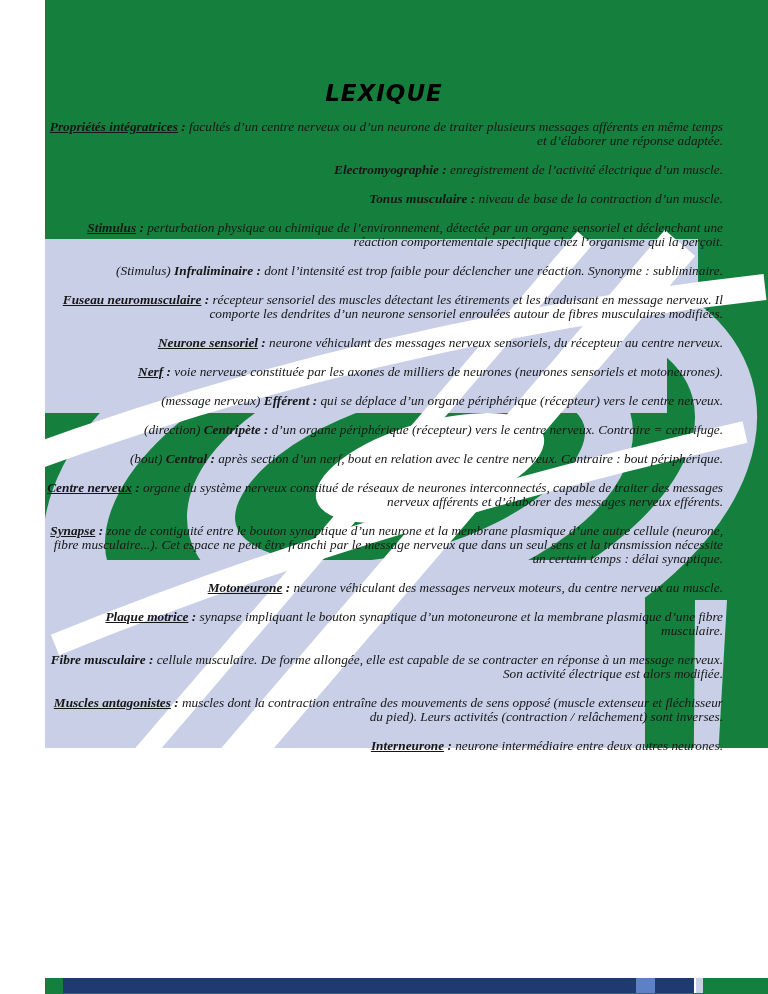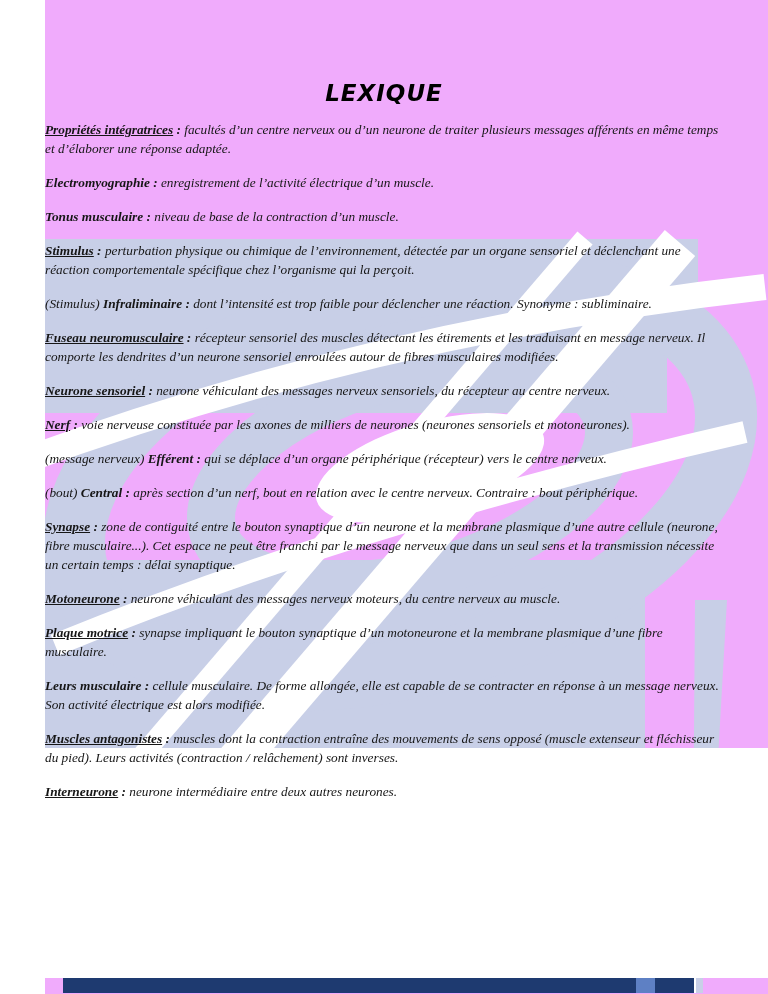--- a/index.html
+++ b/index.html
@@ -1,19 +1,19 @@
 <!DOCTYPE html>
 <html lang="fr"><head>
 <meta charset="utf-8">
 <style>
   html,body{margin:0;padding:0;background:#ffffff;}
   .page{
     position:relative;
     width:768px;height:994px;
-    background:#f0abfc;
+    background:#15803d;
     overflow:hidden;
     font-family:"Liberation Serif", serif;
     font-style:italic;
     color:#161616;
   }
   
   .watermark{
     position:absolute;left:0;top:0;width:768px;height:994px;
     z-index:0;pointer-events:none;
   }
@@ -29,21 +29,22 @@
     letter-spacing:1px;
     text-align:center;
     margin:80px 0 0 0;
     height:26px;line-height:26px;
     color:#000;
   }
   .entries{margin-top:14px;}
   p.entry{
     margin:0 0 15px 0;
     font-size:13.3px;
-    line-height:19px;
+    line-height:14px;
+    text-align:right;
   }
   .term{font-weight:bold;}
   .term.u{text-decoration:underline;}
   .prefix{font-weight:normal;}
   
   .footer-bar{
     position:absolute;left:63px;top:978px;width:640px;height:15px;
     z-index:2;display:flex;
   }
   .footer-bar .seg-navy-long{width:573px;background:#1e3a70;}
@@ -84,25 +85,27 @@
     <div class="entries">
         <p class="entry"><span class="prefix"></span><span class="term"></span><span class="term u">Propriétés intégratrices</span><span class="term"> : </span><span class="definition">facultés d’un centre nerveux ou d’un neurone de traiter plusieurs messages afférents en même temps et d’élaborer une réponse adaptée.</span></p>
         <p class="entry"><span class="prefix"></span><span class="term"></span><span class="term">Electromyographie</span><span class="term"> : </span><span class="definition">enregistrement de l’activité électrique d’un muscle.</span></p>
         <p class="entry"><span class="prefix"></span><span class="term"></span><span class="term">Tonus musculaire</span><span class="term"> : </span><span class="definition">niveau de base de la contraction d’un muscle.</span></p>
         <p class="entry"><span class="prefix"></span><span class="term"></span><span class="term u">Stimulus</span><span class="term"> : </span><span class="definition">perturbation physique ou chimique de l’environnement, détectée par un organe sensoriel et déclenchant une réaction comportementale spécifique chez l’organisme qui la perçoit.</span></p>
         <p class="entry"><span class="prefix">(Stimulus) </span><span class="term"></span><span class="term">Infraliminaire</span><span class="term"> : </span><span class="definition">dont l’intensité est trop faible pour déclencher une réaction. Synonyme : subliminaire.</span></p>
         <p class="entry"><span class="prefix"></span><span class="term"></span><span class="term u">Fuseau neuromusculaire</span><span class="term"> : </span><span class="definition">récepteur sensoriel des muscles détectant les étirements et les traduisant en message nerveux. Il comporte les dendrites d’un neurone sensoriel enroulées autour de fibres musculaires modifiées.</span></p>
         <p class="entry"><span class="prefix"></span><span class="term"></span><span class="term u">Neurone sensoriel</span><span class="term"> : </span><span class="definition">neurone véhiculant des messages nerveux sensoriels, du récepteur au centre nerveux.</span></p>
         <p class="entry"><span class="prefix"></span><span class="term"></span><span class="term u">Nerf</span><span class="term"> : </span><span class="definition">voie nerveuse constituée par les axones de milliers de neurones (neurones sensoriels et motoneurones).</span></p>
         <p class="entry"><span class="prefix">(message nerveux) </span><span class="term"></span><span class="term">Efférent</span><span class="term"> : </span><span class="definition">qui se déplace d’un organe périphérique (récepteur) vers le centre nerveux.</span></p>
+        <p class="entry"><span class="prefix">(direction) </span><span class="term"></span><span class="term">Centripète</span><span class="term"> : </span><span class="definition">d’un organe périphérique (récepteur) vers le centre nerveux. Contraire = centrifuge.</span></p>
         <p class="entry"><span class="prefix">(bout) </span><span class="term"></span><span class="term">Central</span><span class="term"> : </span><span class="definition">après section d’un nerf, bout en relation avec le centre nerveux. Contraire : bout périphérique.</span></p>
+        <p class="entry"><span class="prefix"></span><span class="term"></span><span class="term u">Centre nerveux</span><span class="term"> : </span><span class="definition">organe du système nerveux constitué de réseaux de neurones interconnectés, capable de traiter des messages nerveux afférents et d’élaborer des messages nerveux efférents.</span></p>
         <p class="entry"><span class="prefix"></span><span class="term"></span><span class="term u">Synapse</span><span class="term"> : </span><span class="definition">zone de contiguité entre le bouton synaptique d’un neurone et la membrane plasmique d’une autre cellule (neurone, fibre musculaire...). Cet espace ne peut être franchi par le message nerveux que dans un seul sens et la transmission nécessite un certain temps : délai synaptique.</span></p>
         <p class="entry"><span class="prefix"></span><span class="term"></span><span class="term u">Motoneurone</span><span class="term"> : </span><span class="definition">neurone véhiculant des messages nerveux moteurs, du centre nerveux au muscle.</span></p>
         <p class="entry"><span class="prefix"></span><span class="term"></span><span class="term u">Plaque motrice</span><span class="term"> : </span><span class="definition">synapse impliquant le bouton synaptique d’un motoneurone et la membrane plasmique d’une fibre musculaire.</span></p>
-        <p class="entry"><span class="prefix"></span><span class="term"></span><span class="term">Leurs musculaire</span><span class="term"> : </span><span class="definition">cellule musculaire. De forme allongée, elle est capable de se contracter en réponse à un message nerveux. Son activité électrique est alors modifiée.</span></p>
+        <p class="entry"><span class="prefix"></span><span class="term"></span><span class="term">Fibre musculaire</span><span class="term"> : </span><span class="definition">cellule musculaire. De forme allongée, elle est capable de se contracter en réponse à un message nerveux. Son activité électrique est alors modifiée.</span></p>
         <p class="entry"><span class="prefix"></span><span class="term"></span><span class="term u">Muscles antagonistes</span><span class="term"> : </span><span class="definition">muscles dont la contraction entraîne des mouvements de sens opposé (muscle extenseur et fléchisseur du pied). Leurs activités (contraction / relâchement) sont inverses.</span></p>
         <p class="entry"><span class="prefix"></span><span class="term"></span><span class="term u">Interneurone</span><span class="term"> : </span><span class="definition">neurone intermédiaire entre deux autres neurones.</span></p>
       </div>
   </div>
 
   <div class="footer-bar">
     <div class="seg-navy-long"></div>
     <div class="seg-accent"></div>
     <div class="seg-navy-short"></div>
     <div class="seg-gap"></div>

